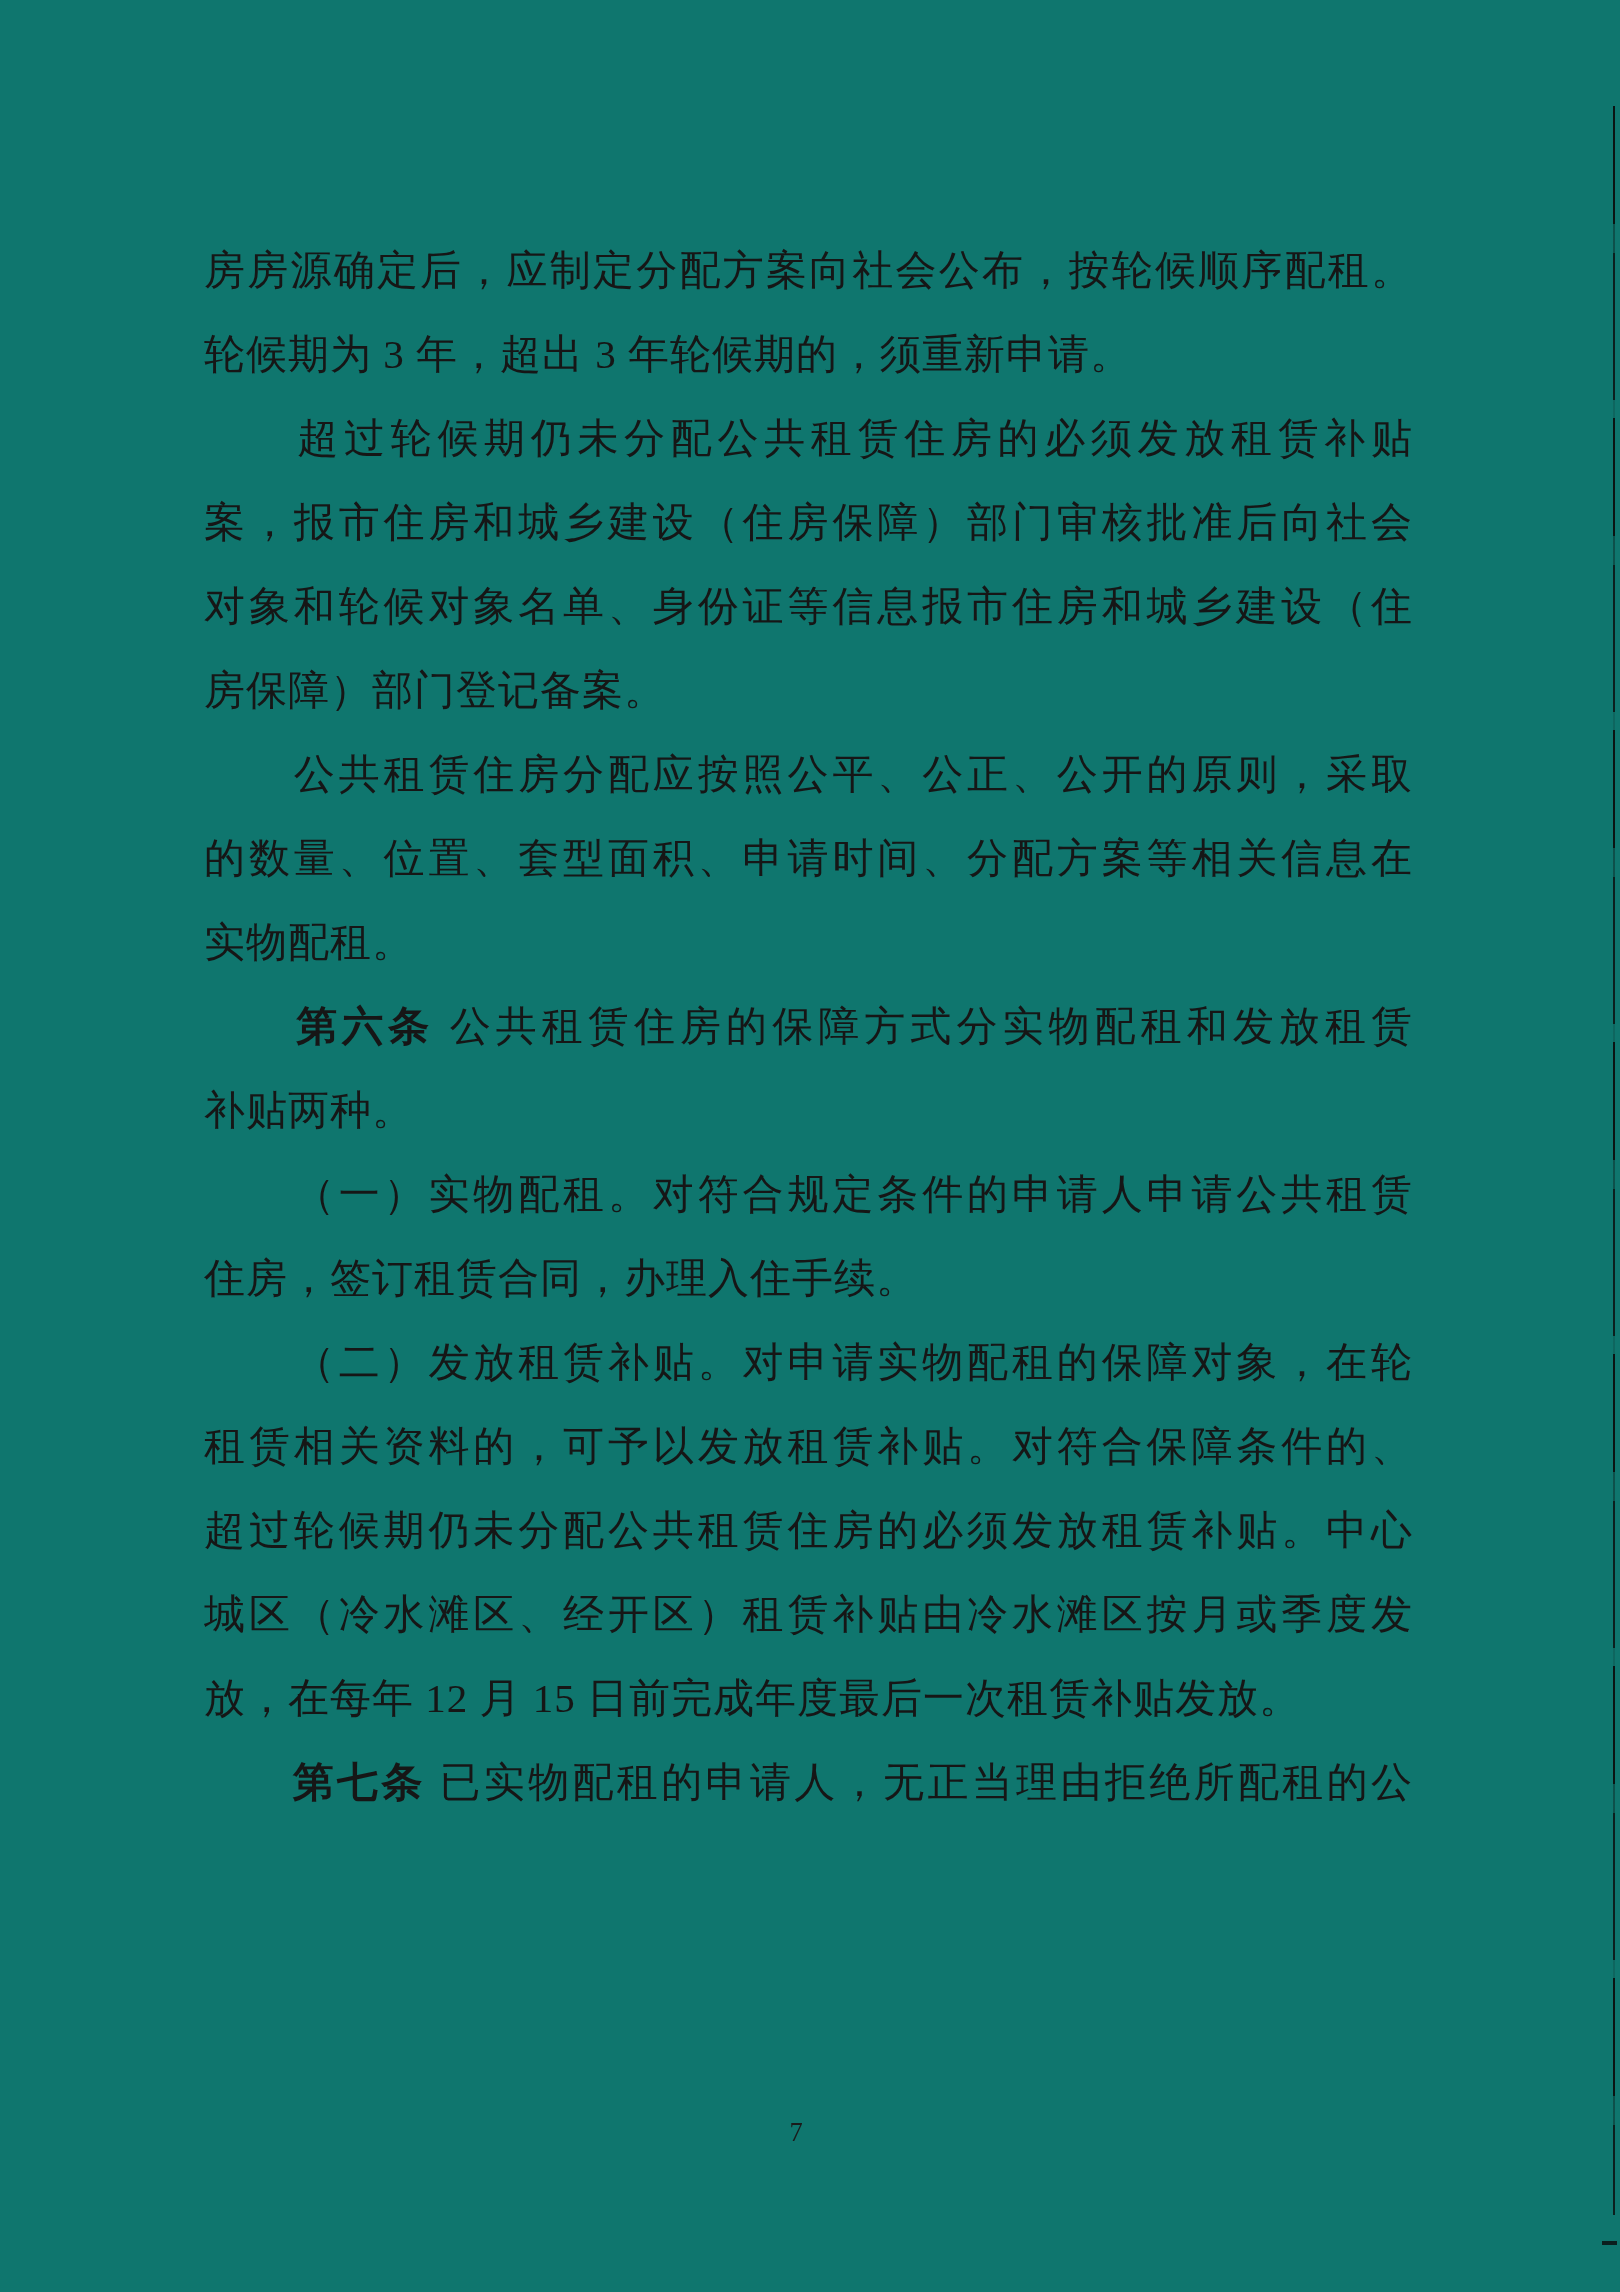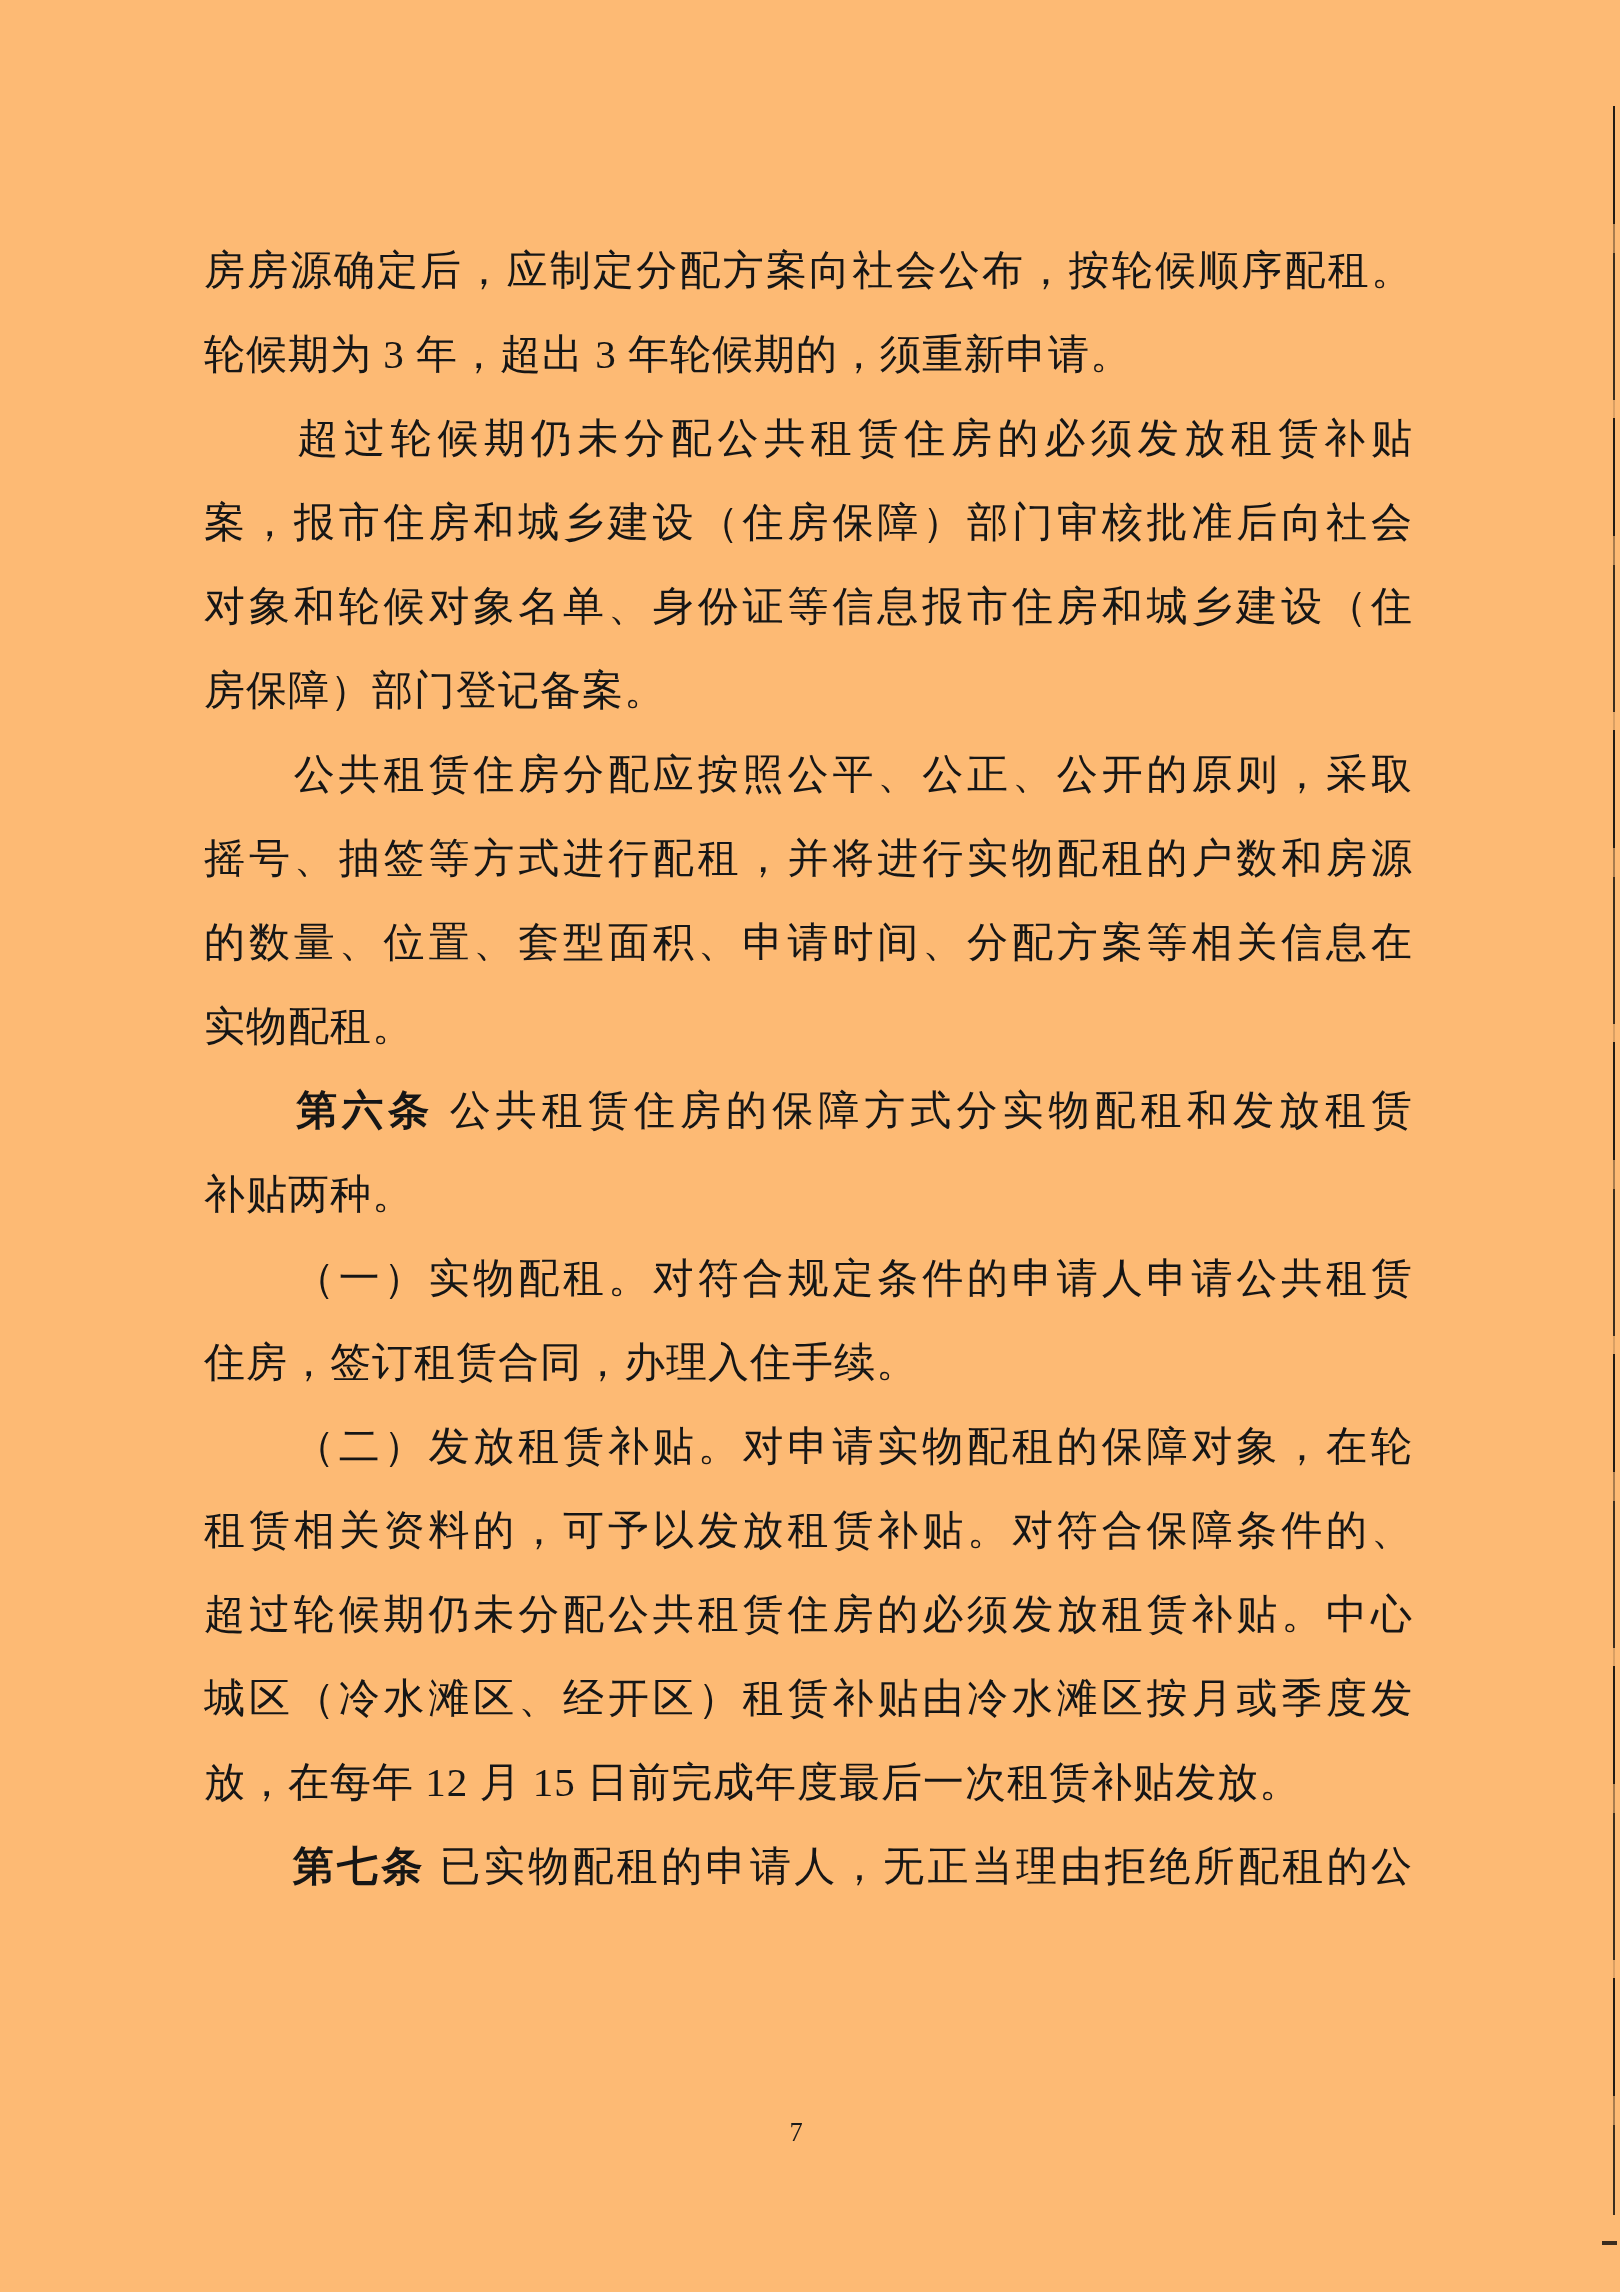--- a/index.html
+++ b/index.html
@@ -1,19 +1,19 @@
 <!DOCTYPE html>
 <html><head>
 <meta charset="utf-8">
 <style>
   html,body{margin:0;padding:0;background:#888;}
   .page{
     position:relative;
     width:1620px;height:2293px;
-    background:#fdba74;
+    background:#0f766e;
     overflow:hidden;
     font-family:"Liberation Serif","DejaVu Serif",serif;
   }
   .textblock{
     position:absolute;
     left:204px;top:228px;width:1209px;
     font-size:41px;
     line-height:84px;
     letter-spacing:1px;
     color:#161616;
@@ -56,21 +56,20 @@
 <div class="page">
 
   <div class="textblock">
     <div class="line j">房房源确定后，应制定分配方案向社会公布，按轮候顺序配租。</div>
     <div class="line l">轮候期为 3 年，超出 3 年轮候期的，须重新申请。</div>
     <div class="line j">　　超过轮候期仍未分配公共租赁住房的必须发放租赁补贴</div>
     <div class="line j">案，报市住房和城乡建设（住房保障）部门审核批准后向社会</div>
     <div class="line j">对象和轮候对象名单、身份证等信息报市住房和城乡建设（住</div>
     <div class="line l">房保障）部门登记备案。</div>
     <div class="line j">　　公共租赁住房分配应按照公平、公正、公开的原则，采取</div>
-    <div class="line j">摇号、抽签等方式进行配租，并将进行实物配租的户数和房源</div>
     <div class="line j">的数量、位置、套型面积、申请时间、分配方案等相关信息在</div>
     <div class="line l">实物配租。</div>
     <div class="line j"><span class="b">　　第六条</span><span> 公共租赁住房的保障方式分实物配租和发放租赁</span></div>
     <div class="line l">补贴两种。</div>
     <div class="line j">　　（一）实物配租。对符合规定条件的申请人申请公共租赁</div>
     <div class="line l">住房，签订租赁合同，办理入住手续。</div>
     <div class="line j">　　（二）发放租赁补贴。对申请实物配租的保障对象，在轮</div>
     <div class="line j">租赁相关资料的，可予以发放租赁补贴。对符合保障条件的、</div>
     <div class="line j">超过轮候期仍未分配公共租赁住房的必须发放租赁补贴。中心</div>
     <div class="line j">城区（冷水滩区、经开区）租赁补贴由冷水滩区按月或季度发</div>

